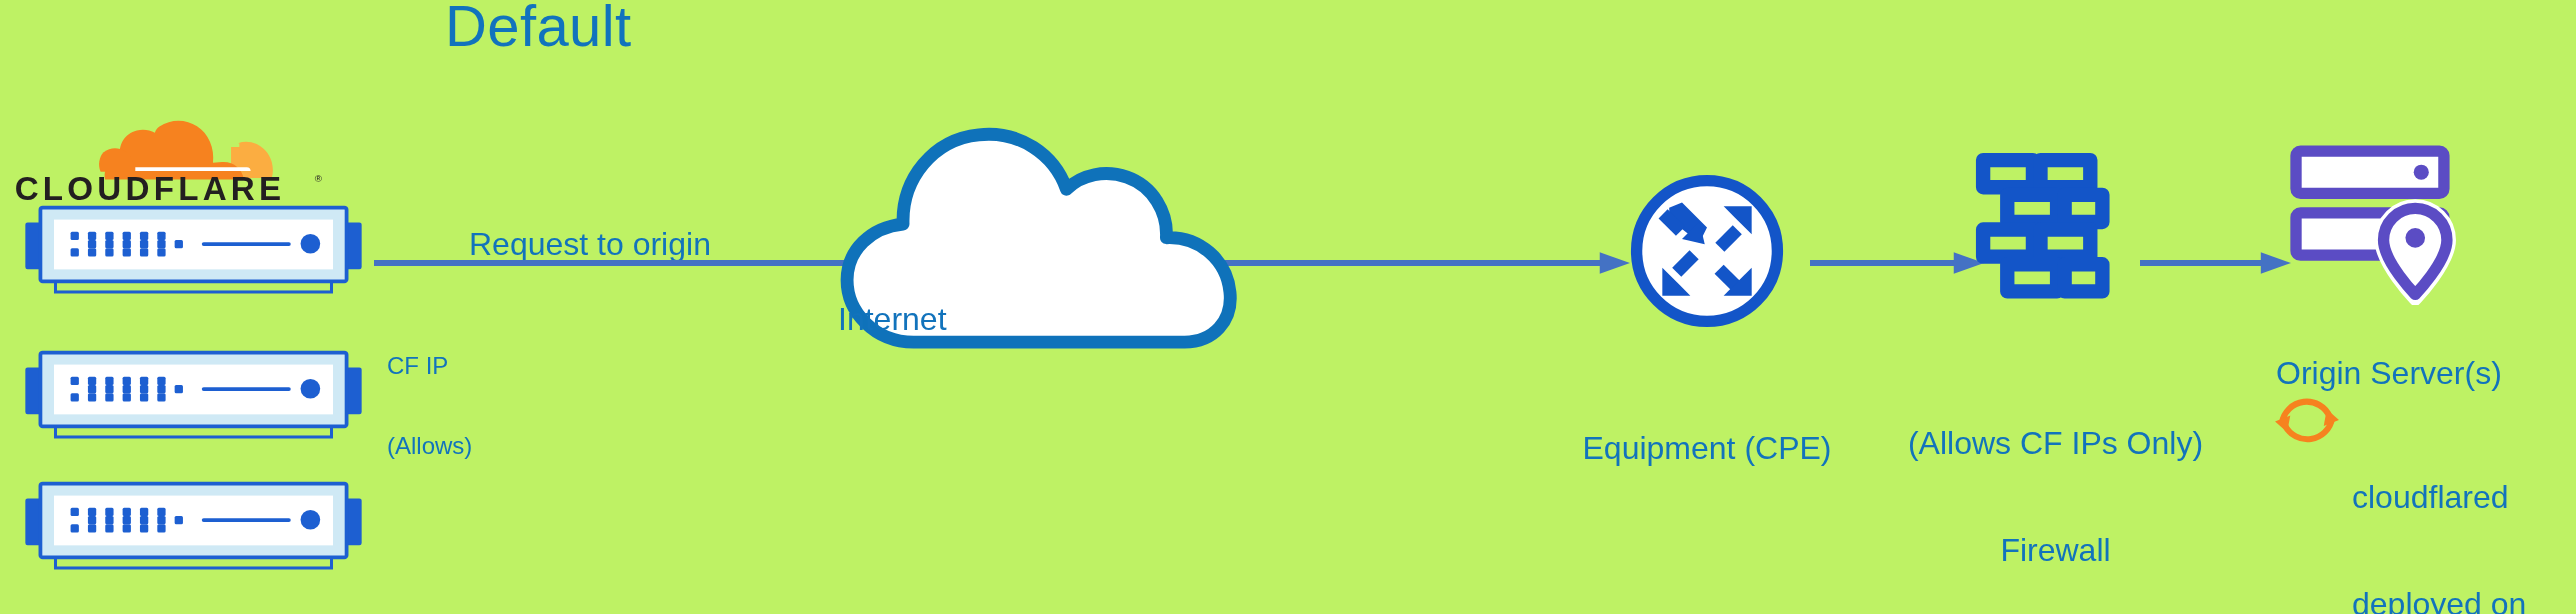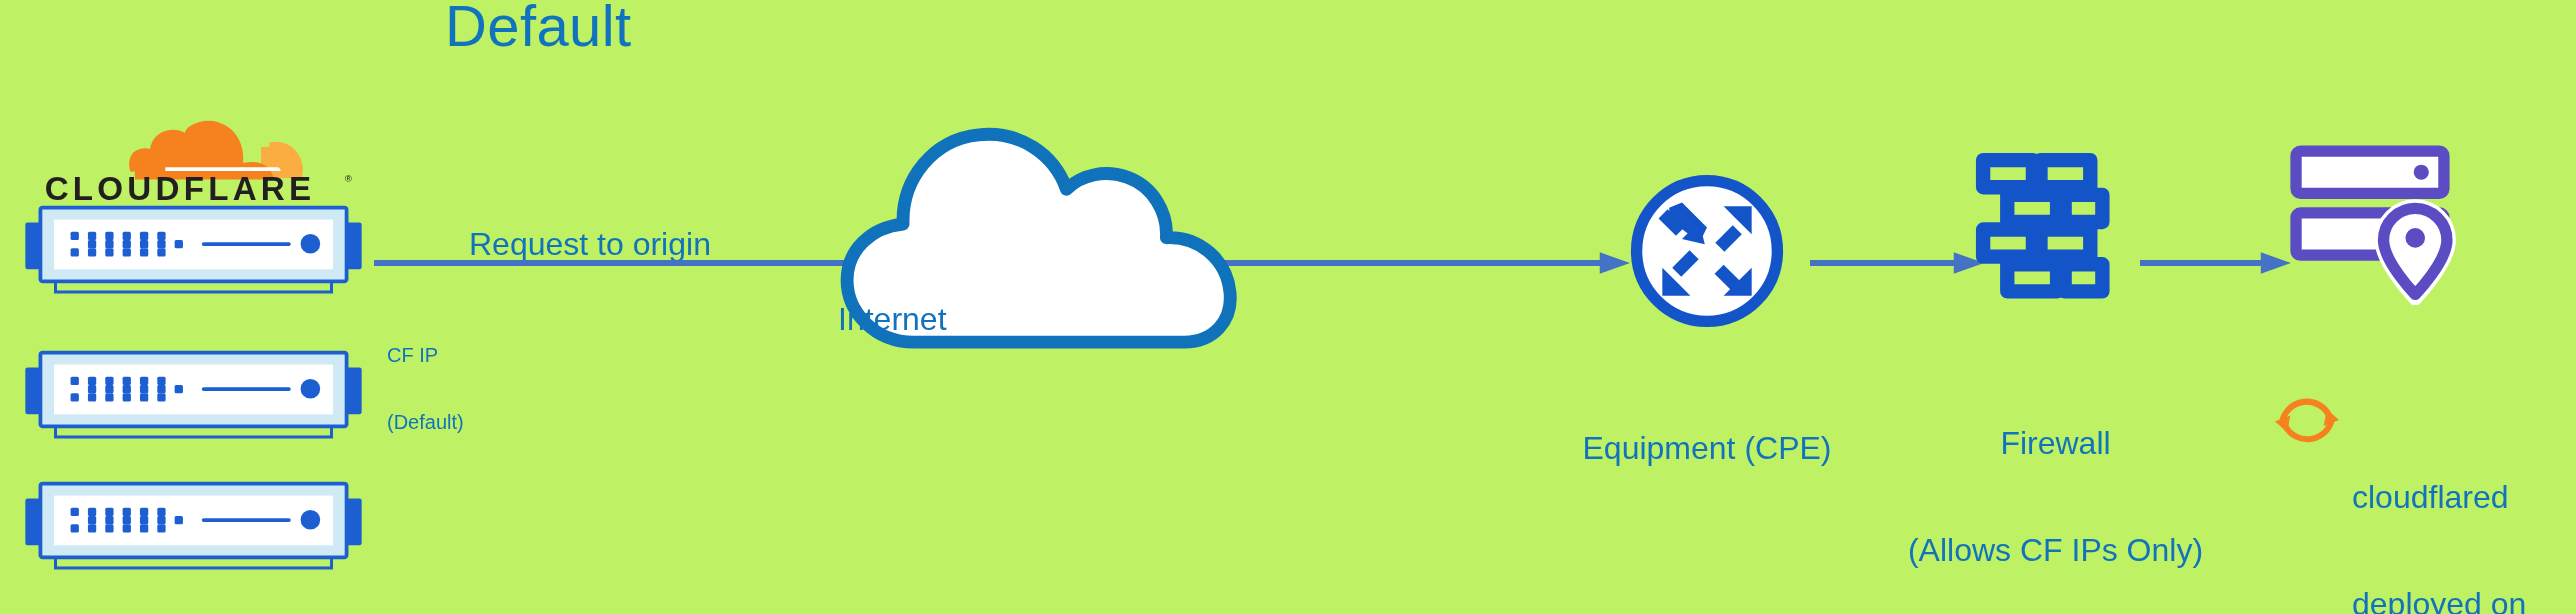--- a/index.html
+++ b/index.html
@@ -37,21 +37,21 @@
     position: absolute;
     color: #1273bc;
     white-space: pre;
     line-height: 1.12;
     margin-top: 21px;
   }
 
   
   #cf-logo {
     position: absolute;
-    left: 44px;
+    left: 14px;
     top: 104px;
     width: 318px;
     height: 98px;
   }
   #cf-logo svg { display: block; width: 100%; height: 100%; }
 
   
   .cf-server {
     position: absolute;
     width: 341px;
@@ -119,21 +119,21 @@
     position: absolute;
     left: 2272px;
     top: 385px;
     width: 70px;
     height: 70px;
   }
   #cloudflared-icon svg { display: block; width: 100%; height: 100%; }
 
   
   #label-request  { left: 469px;  top: 206px;  font-size: 32px; }
-  #label-cfip     { left: 387px;  top: 278px;  font-size: 20px; }
+  #label-cfip     { left: 387px;  top: 278px;  font-size: 24px; }
   #label-cpe      { left: 1557px; top: 338px;  font-size: 32px; text-align: center; width: 300px; }
   #label-firewall { left: 1896px; top: 333px;  font-size: 32px; text-align: center; width: 319px; }
   #label-origin   { left: 2276px; top: 335px;  font-size: 32px; }
   #label-cloudflared { left: 2352px; top: 387px; font-size: 32px; }
 </style>
 </head>
 <body>
 
 <div id="canvas">
 
@@ -266,21 +266,21 @@
 
   <div class="arrow" id="arrow-main">
     <svg viewBox="0 0 1660 34" xmlns="http://www.w3.org/2000/svg" preserveAspectRatio="none">
       <line x1="0" y1="17" x2="1626" y2="17" stroke="#4472c4" stroke-width="8"></line>
       <polygon points="1620,3 1660,17 1620,31" fill="#4472c4"></polygon>
     </svg>
   </div>
 
   <div class="lbl" id="label-cfip">
     <div>CF IP</div>
-    <div>(Default)</div>
+    <div>(Allows)</div>
   </div>
 
   <div id="internet-cloud">
     <svg viewBox="0 0 600 325" xmlns="http://www.w3.org/2000/svg">
       <path d="M100 312
                C 48 312 12 272 12 230
                C 12 190 44 160 86 156
                C 84 96 126 44 186 38
                C 240 32 286 64 302 110
                C 322 90 354 84 382 94
@@ -335,22 +335,22 @@
 
         <rect x="24" y="108" width="66" height="36"></rect>
         <rect x="100" y="108" width="66" height="36"></rect>
 
         <rect x="56" y="154" width="66" height="36"></rect>
         <rect x="132" y="154" width="50" height="36"></rect>
       </g>
     </svg>
   </div>
   <div class="lbl" id="label-firewall">
+    <div>(Allows CF IPs Only)</div>
     <div>Firewall</div>
-    <div>(Allows CF IPs Only)</div>
   </div>
 
   <div class="arrow" id="arrow-fw-origin">
     <svg viewBox="0 0 200 34" xmlns="http://www.w3.org/2000/svg" preserveAspectRatio="none">
       <line x1="0" y1="17" x2="166" y2="17" stroke="#4472c4" stroke-width="8"></line>
       <polygon points="160,3 200,17 160,31" fill="#4472c4"></polygon>
     </svg>
   </div>
 
   <div id="origin-icon">
@@ -359,20 +359,21 @@
       <rect x="14" y="16" width="196" height="56" rx="6" fill="#ffffff" stroke="#5b4cc4" stroke-width="15"></rect>
       <circle cx="180" cy="44" r="10" fill="#5b4cc4"></circle>
 
       <rect x="14" y="98" width="196" height="56" rx="6" fill="#ffffff" stroke="#5b4cc4" stroke-width="15"></rect>
 
       <path d="M172 90 a44 44 0 0 1 44 44 c0 30 -44 76 -44 76 c0 0 -44 -46 -44 -76 a44 44 0 0 1 44 -44 z" fill="#ffffff" stroke="#ffffff" stroke-width="20"></path>
       <path d="M172 92 a42 42 0 0 1 42 42 c0 29 -42 72 -42 72 c0 0 -42 -43 -42 -72 a42 42 0 0 1 42 -42 z" fill="#ffffff" stroke="#5b4cc4" stroke-width="15" stroke-linejoin="round"></path>
       <circle cx="172" cy="131" r="13" fill="#5b4cc4"></circle>
     </svg>
   </div>
+  <div class="lbl" id="label-origin">Origin Server(s)</div>
 
   <div id="cloudflared-icon">
     <svg viewBox="0 0 92 92" xmlns="http://www.w3.org/2000/svg">
       <g fill="none" stroke="#f6821f" stroke-width="8" stroke-linecap="butt">
 
         <path d="M13 50 A33 33 0 0 1 76 42"></path>
 
         <path d="M79 44 A33 33 0 0 1 17 53"></path>
       </g>
 

